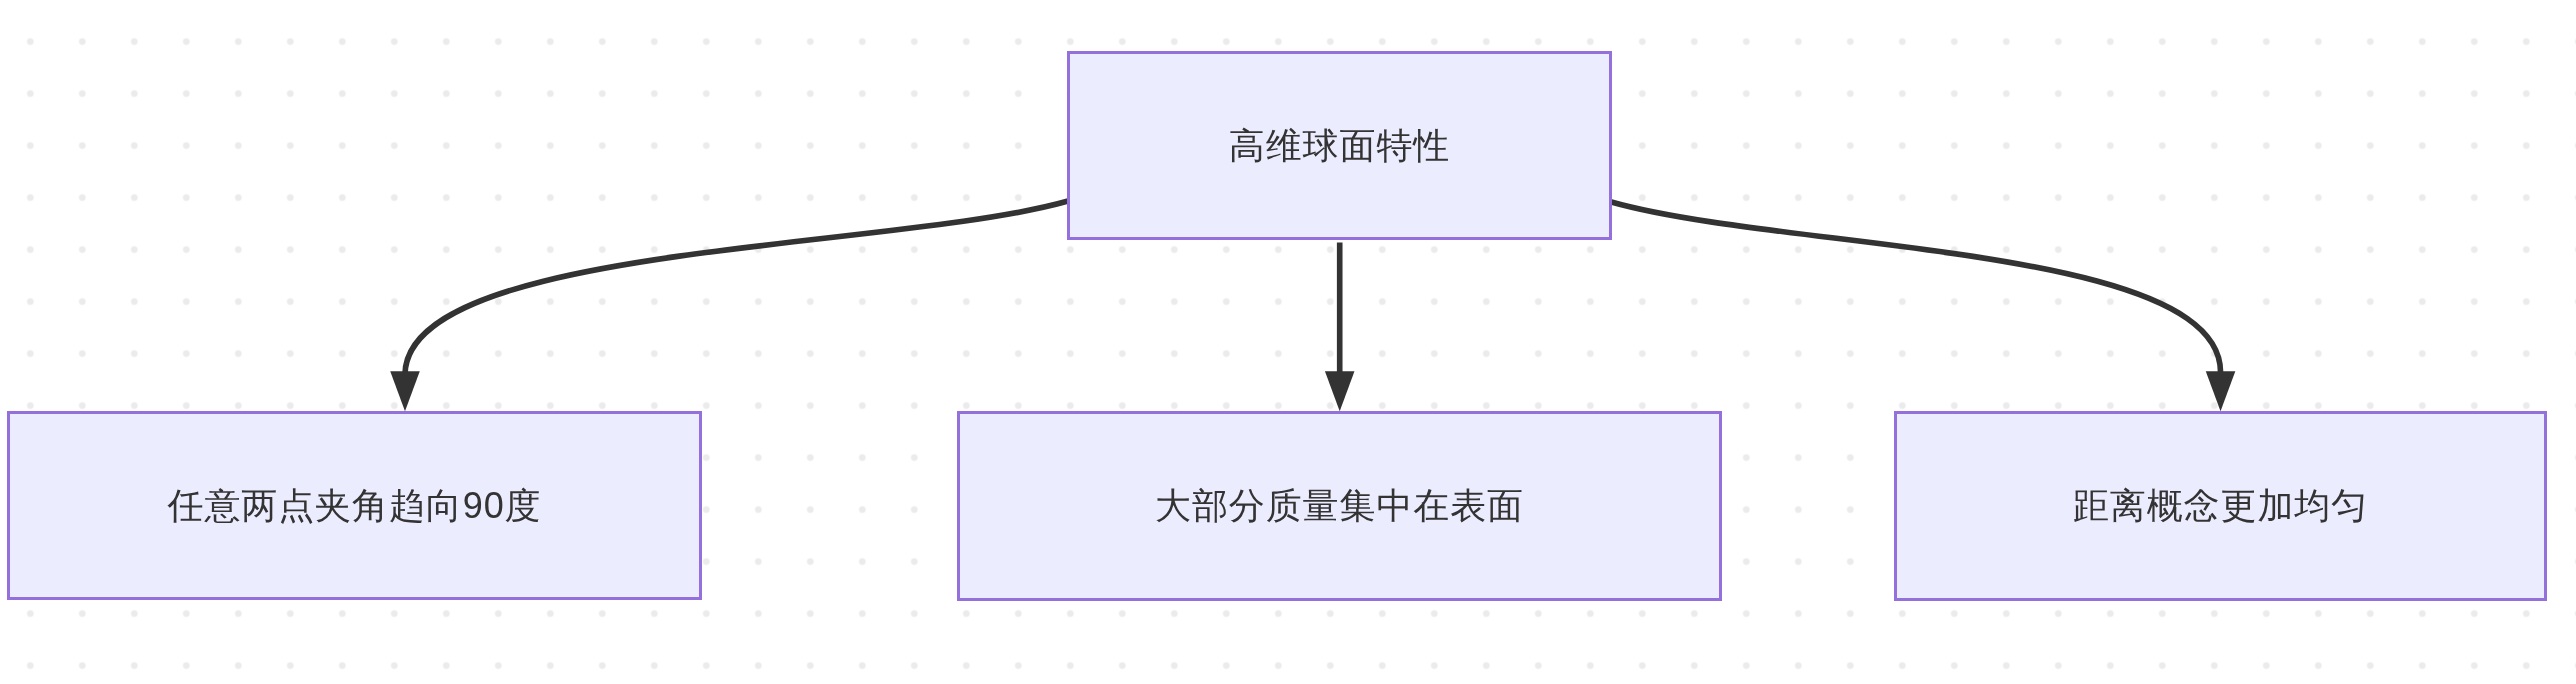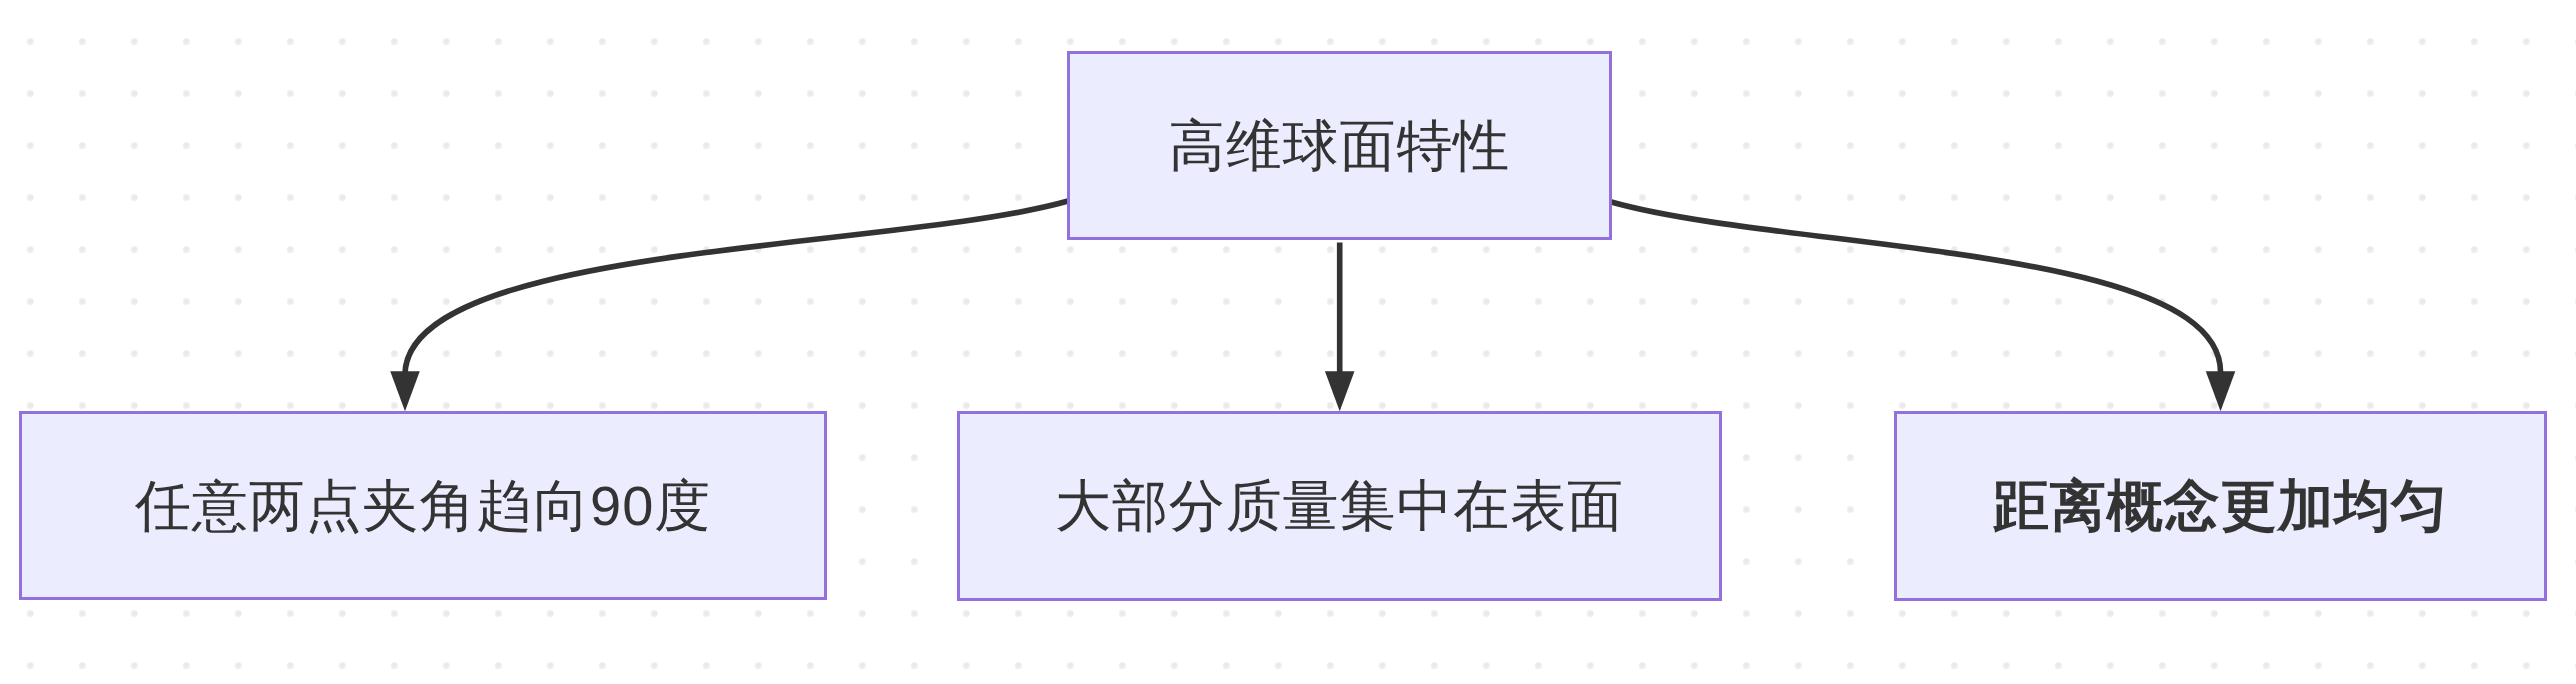--- a/index.html
+++ b/index.html
@@ -30,28 +30,28 @@
   .node {
     position: absolute;
     box-sizing: border-box;
     background: #ECECFF;
     border: 3.5px solid #9370DB;
     color: #333333;
     display: flex;
     align-items: center;
     justify-content: center;
     text-align: center;
-    font-size: 56px;
+    font-size: 36px;
     line-height: 1.2;
     letter-spacing: 0.9px;
   }
   .node-root { left: 1067px; top: 51px;  width: 545px; height: 189px; }
-  .node-a    { left: 19px;   top: 411px; width: 808px; height: 189px; }
+  .node-a    { left: 7px;   top: 411px; width: 695px; height: 189px; }
   .node-b    { left: 957px; top: 411px; width: 765px; height: 190px; text-align: right; }
-  .node-c    { left: 1894px; top: 411px; width: 653px; height: 190px; font-weight: bold; }
+  .node-c    { left: 1894px; top: 411px; width: 653px; height: 190px; }
   .edge-path {
     fill: none;
     stroke: #333333;
     stroke-width: 6.5px;
   }
   .arrowhead {
     fill: #333333;
     stroke: none;
   }
 </style>

